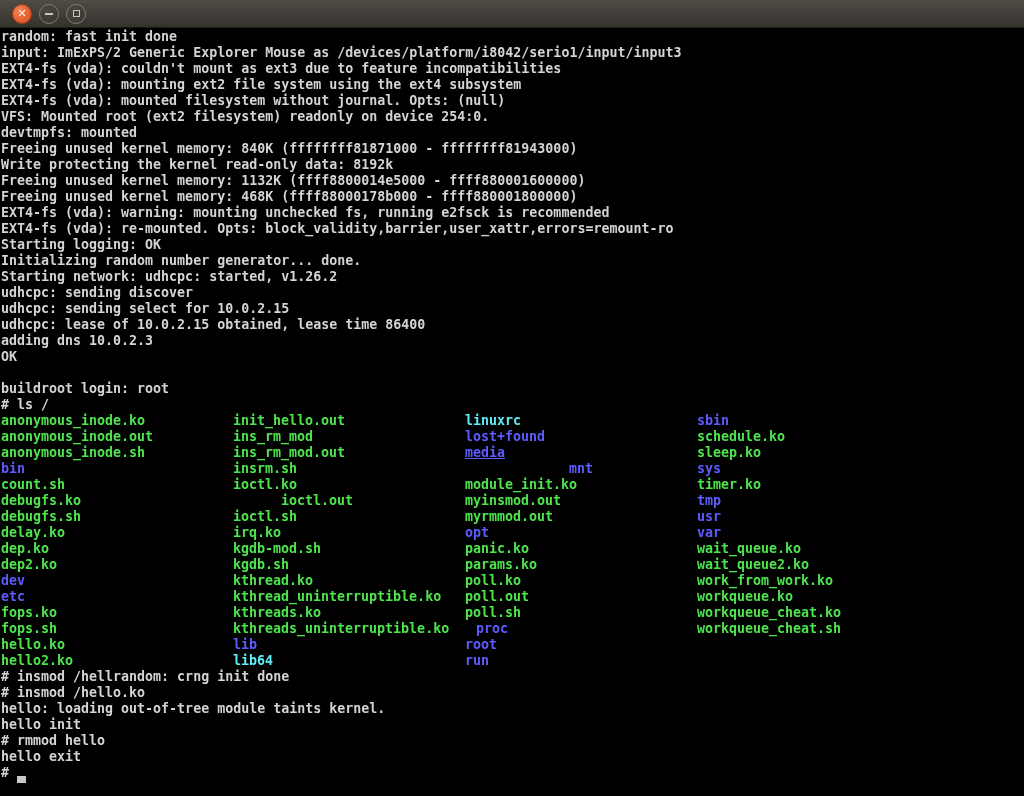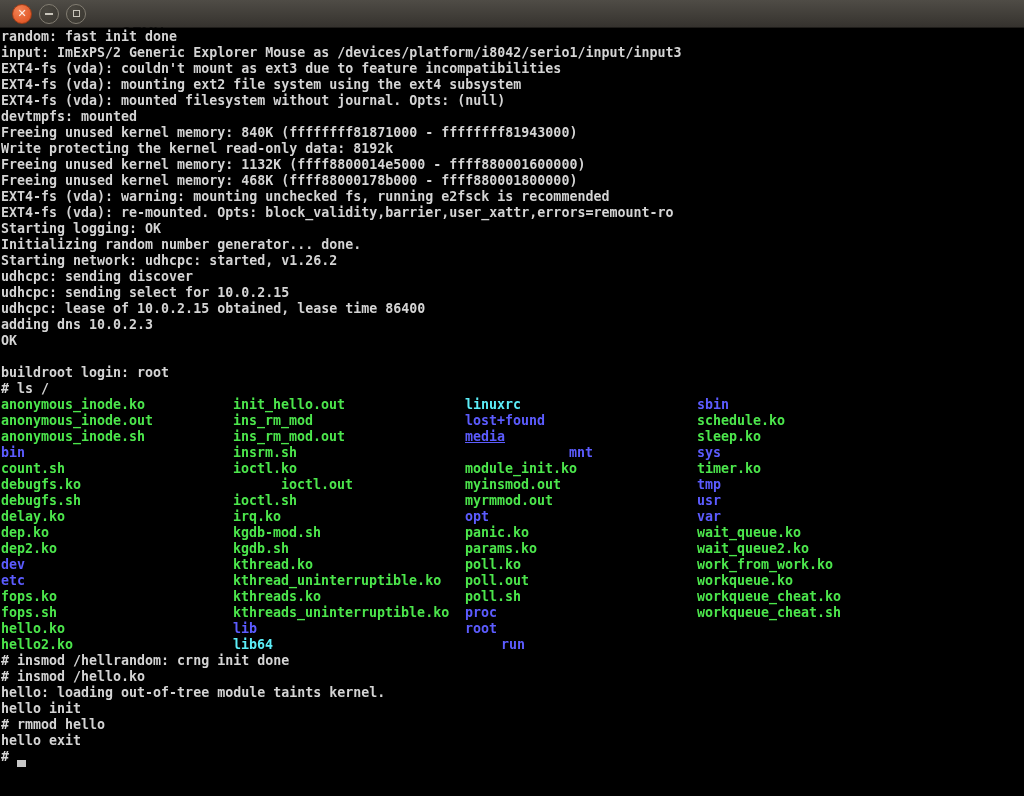--- a/index.html
+++ b/index.html
@@ -77,20 +77,21 @@
     <div class="title">QEMU</div>
   </div>
 
   <div class="screen">
     <div id="boot">
         <div class="line">random: fast init done</div>
         <div class="line">input: ImExPS/2 Generic Explorer Mouse as /devices/platform/i8042/serio1/input/input3</div>
         <div class="line">EXT4-fs (vda): couldn't mount as ext3 due to feature incompatibilities</div>
         <div class="line">EXT4-fs (vda): mounting ext2 file system using the ext4 subsystem</div>
         <div class="line">EXT4-fs (vda): mounted filesystem without journal. Opts: (null)</div>
+        <div class="line">VFS: Mounted root (ext2 filesystem) readonly on device 254:0.</div>
         <div class="line">devtmpfs: mounted</div>
         <div class="line">Freeing unused kernel memory: 840K (ffffffff81871000 - ffffffff81943000)</div>
         <div class="line">Write protecting the kernel read-only data: 8192k</div>
         <div class="line">Freeing unused kernel memory: 1132K (ffff8800014e5000 - ffff880001600000)</div>
         <div class="line">Freeing unused kernel memory: 468K (ffff88000178b000 - ffff880001800000)</div>
         <div class="line">EXT4-fs (vda): warning: mounting unchecked fs, running e2fsck is recommended</div>
         <div class="line">EXT4-fs (vda): re-mounted. Opts: block_validity,barrier,user_xattr,errors=remount-ro</div>
         <div class="line">Starting logging: OK</div>
         <div class="line">Initializing random number generator... done.</div>
         <div class="line">Starting network: udhcpc: started, v1.26.2</div>
@@ -142,23 +143,23 @@
         <div class="lcell dir" style="grid-area: 4 / 3; text-align: center;">mnt</div>
         <div class="lcell file" style="grid-area: 5 / 3;">module_init.ko</div>
         <div class="lcell file" style="grid-area: 6 / 3;">myinsmod.out</div>
         <div class="lcell file" style="grid-area: 7 / 3;">myrmmod.out</div>
         <div class="lcell dir" style="grid-area: 8 / 3;">opt</div>
         <div class="lcell file" style="grid-area: 9 / 3;">panic.ko</div>
         <div class="lcell file" style="grid-area: 10 / 3;">params.ko</div>
         <div class="lcell file" style="grid-area: 11 / 3;">poll.ko</div>
         <div class="lcell file" style="grid-area: 12 / 3;">poll.out</div>
         <div class="lcell file" style="grid-area: 13 / 3;">poll.sh</div>
-        <div class="lcell dir" style="grid-area: 14 / 3;">proc</div>
+        <div class="lcell dir" style="grid-area: 14 / 3; margin-left: 11px;">proc</div>
         <div class="lcell dir" style="grid-area: 15 / 3;">root</div>
-        <div class="lcell dir" style="grid-area: 16 / 3; margin-left: 36px;">run</div>
+        <div class="lcell dir" style="grid-area: 16 / 3;">run</div>
         <div class="lcell dir" style="grid-area: 1 / 4;">sbin</div>
         <div class="lcell file" style="grid-area: 2 / 4;">schedule.ko</div>
         <div class="lcell file" style="grid-area: 3 / 4;">sleep.ko</div>
         <div class="lcell dir" style="grid-area: 4 / 4;">sys</div>
         <div class="lcell file" style="grid-area: 5 / 4;">timer.ko</div>
         <div class="lcell dir" style="grid-area: 6 / 4;">tmp</div>
         <div class="lcell dir" style="grid-area: 7 / 4;">usr</div>
         <div class="lcell dir" style="grid-area: 8 / 4;">var</div>
         <div class="lcell file" style="grid-area: 9 / 4;">wait_queue.ko</div>
         <div class="lcell file" style="grid-area: 10 / 4;">wait_queue2.ko</div>

